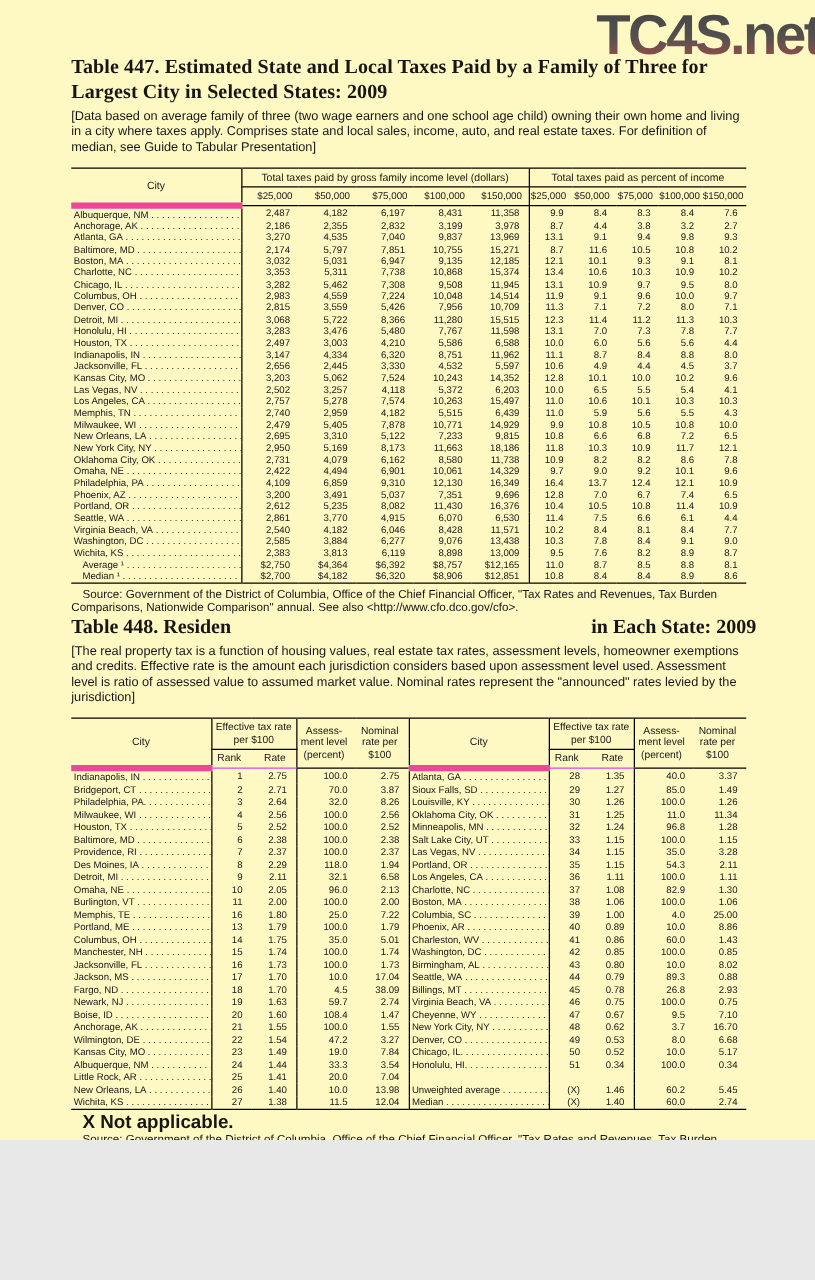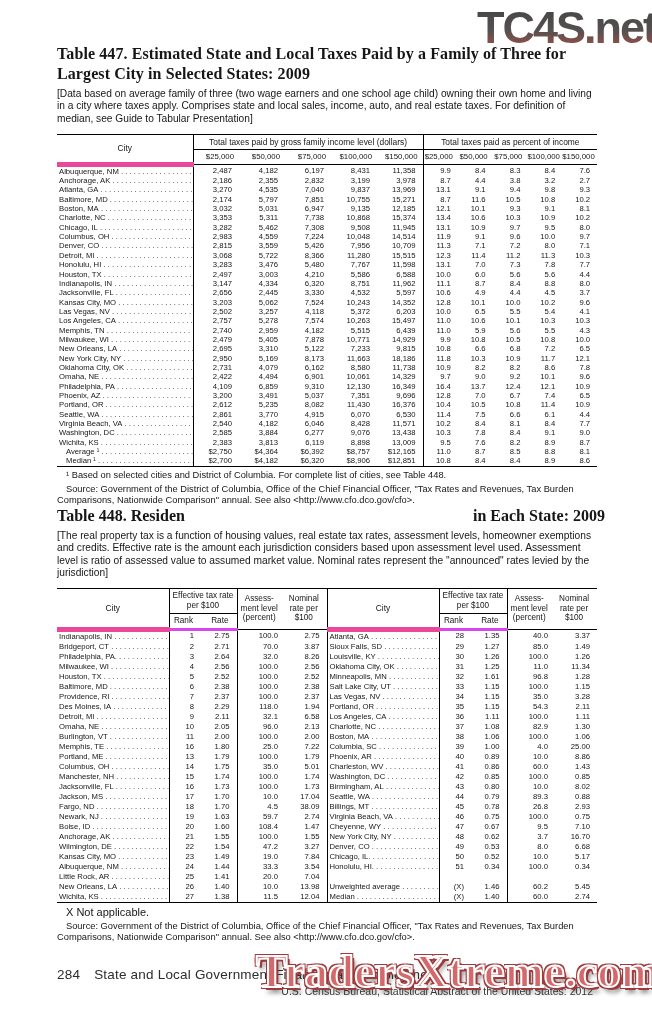--- a/index.html
+++ b/index.html
@@ -1,24 +1,24 @@
 <!DOCTYPE html>
 <html><head>
 <meta charset="utf-8">
 <style>
   html,body{margin:0;padding:0;background:#e8e8e8;}
-  .page{position:relative;width:652px;height:1024px;background:#ffffff;overflow:hidden;
+  .page{position:relative;width:652px;height:912px;background:#fef9c3;overflow:hidden;
         box-sizing:border-box;padding:44px 55px 0 57px;
         font-family:"Liberation Sans",sans-serif;color:#161616;}
   
   .t-title{font-family:"Liberation Serif",serif;font-weight:bold;font-size:16px;line-height:20px;
            margin:0;width:548px;letter-spacing:.1px;}
   .note{font-size:10.2px;line-height:12.4px;margin:4px 0 0 0;width:540px;}
   .fnote,.src{font-size:9.3px;line-height:11px;margin:3px 0 0 0;width:540px;text-indent:9px;}
-  .xnote{font-size:11px;line-height:11px;margin:4px 0 0 0;text-indent:9px;}
+  .xnote{font-size:15px;line-height:11px;margin:4px 0 0 0;text-indent:9px;font-weight:bold;}
   
   table{border-collapse:collapse;table-layout:fixed;width:540px;margin-top:9px;
         border-top:1px solid #000;border-bottom:1.5px solid #000;}
   th{font-weight:normal;padding:0;}
   td{padding:0;}
   #t447 td{font-size:7.7px;line-height:9.35px;}
   #t448 td{font-size:7.7px;line-height:10px;height:10px;}
   .city{border-right:1px solid #000;text-align:left;white-space:nowrap;overflow:hidden;padding-left:2px;}
   .city::after{content:"\00a0. . . . . . . . . . . . . . . . . . . . . . . . . . .";}
   .city.noleader::after{content:none;}
@@ -27,21 +27,21 @@
   .grp{border-right:1px solid #000;}
   .city-h{border-right:1px solid #000;border-bottom:5px solid #ec4899;font-size:8.4px;
           vertical-align:middle;}
   .grp-label{border-bottom:1px solid #000;font-size:8.4px;line-height:10px;text-align:center;
              padding:2px 6px;vertical-align:middle;}
   .grp-label.gr{border-right:1px solid #000;}
   .inc{font-size:7.8px;text-align:right;padding:2px 5px 2.5px 0;border-bottom:1px solid #000;white-space:nowrap;}
   .inc.gr{border-right:1px solid #000;}
   .eff{border-bottom:1px solid #000;border-right:1px solid #000;text-align:center;
        font-size:8.2px;line-height:9.6px;padding:2px 3px;}
-  .rr{font-size:8.2px;text-align:right;padding:2px 8px 3px 0;border-bottom:3px solid #d946ef;}
+  .rr{font-size:8.2px;text-align:right;padding:2px 8px 3px 0;border-bottom:1px solid #d946ef;}
   .rr.gr{border-right:1px solid #000;}
   .wrapth{font-size:8.2px;line-height:9.6px;text-align:center;padding:2px 4px 3px 0;
           border-bottom:1px solid #000;vertical-align:middle;}
   .wrapth.gr{border-right:1px solid #000;}
   
   .t448-line{display:flex;justify-content:space-between;width:548px;
              font-family:"Liberation Serif",serif;font-weight:bold;font-size:16px;line-height:20px;}
   
   .pagefoot{margin-top:24px;font-size:13.5px;color:#2d2d2d;letter-spacing:.2px;}
   .pagefoot .pno{margin-right:14px;}
@@ -515,21 +515,20 @@
           <td class="num grp">$12,851</td>
           <td class="num">10.8</td>
           <td class="num">8.4</td>
           <td class="num">8.4</td>
           <td class="num">8.9</td>
           <td class="num">8.6</td>
         </tr>
       </tbody>
   </table>
 
-  <p class="fnote">¹ Based on selected cities and District of Columbia. For complete list of cities, see Table 448.</p>
   <p class="src">Source: Government of the District of Columbia, Office of the Chief Financial Officer, "Tax Rates and Revenues, Tax Burden Comparisons, Nationwide Comparison" annual. See also &lt;http://www.cfo.dco.gov/cfo&gt;.</p>
 
   <div class="t448-line">
     <span>Table 448. Residen</span>
     <span>in Each State: 2009</span>
   </div>
   <p class="note">[The real property tax is a function of housing values, real estate tax rates, assessment levels, homeowner exemptions and credits. Effective rate is the amount each jurisdiction  considers based upon assessment level used. Assessment level is ratio of assessed value to assumed market value. Nominal rates represent the "announced" rates levied by the jurisdiction]</p>
 
   <table id="t448">
     <colgroup>
@@ -612,21 +611,21 @@
           <td class="num">11.34</td>
         </tr>
         <tr>
           <td class="city">Houston, TX</td>
           <td class="num">5</td>
           <td class="num grp">2.52</td>
           <td class="num">100.0</td>
           <td class="num grp">2.52</td>
           <td class="city">Minneapolis, MN</td>
           <td class="num">32</td>
-          <td class="num grp">1.61</td>
+          <td class="num grp">1.24</td>
           <td class="num">96.8</td>
           <td class="num">1.28</td>
         </tr>
         <tr>
           <td class="city">Baltimore, MD</td>
           <td class="num">6</td>
           <td class="num grp">2.38</td>
           <td class="num">100.0</td>
           <td class="num grp">2.38</td>
           <td class="city">Salt Lake City, UT</td>

